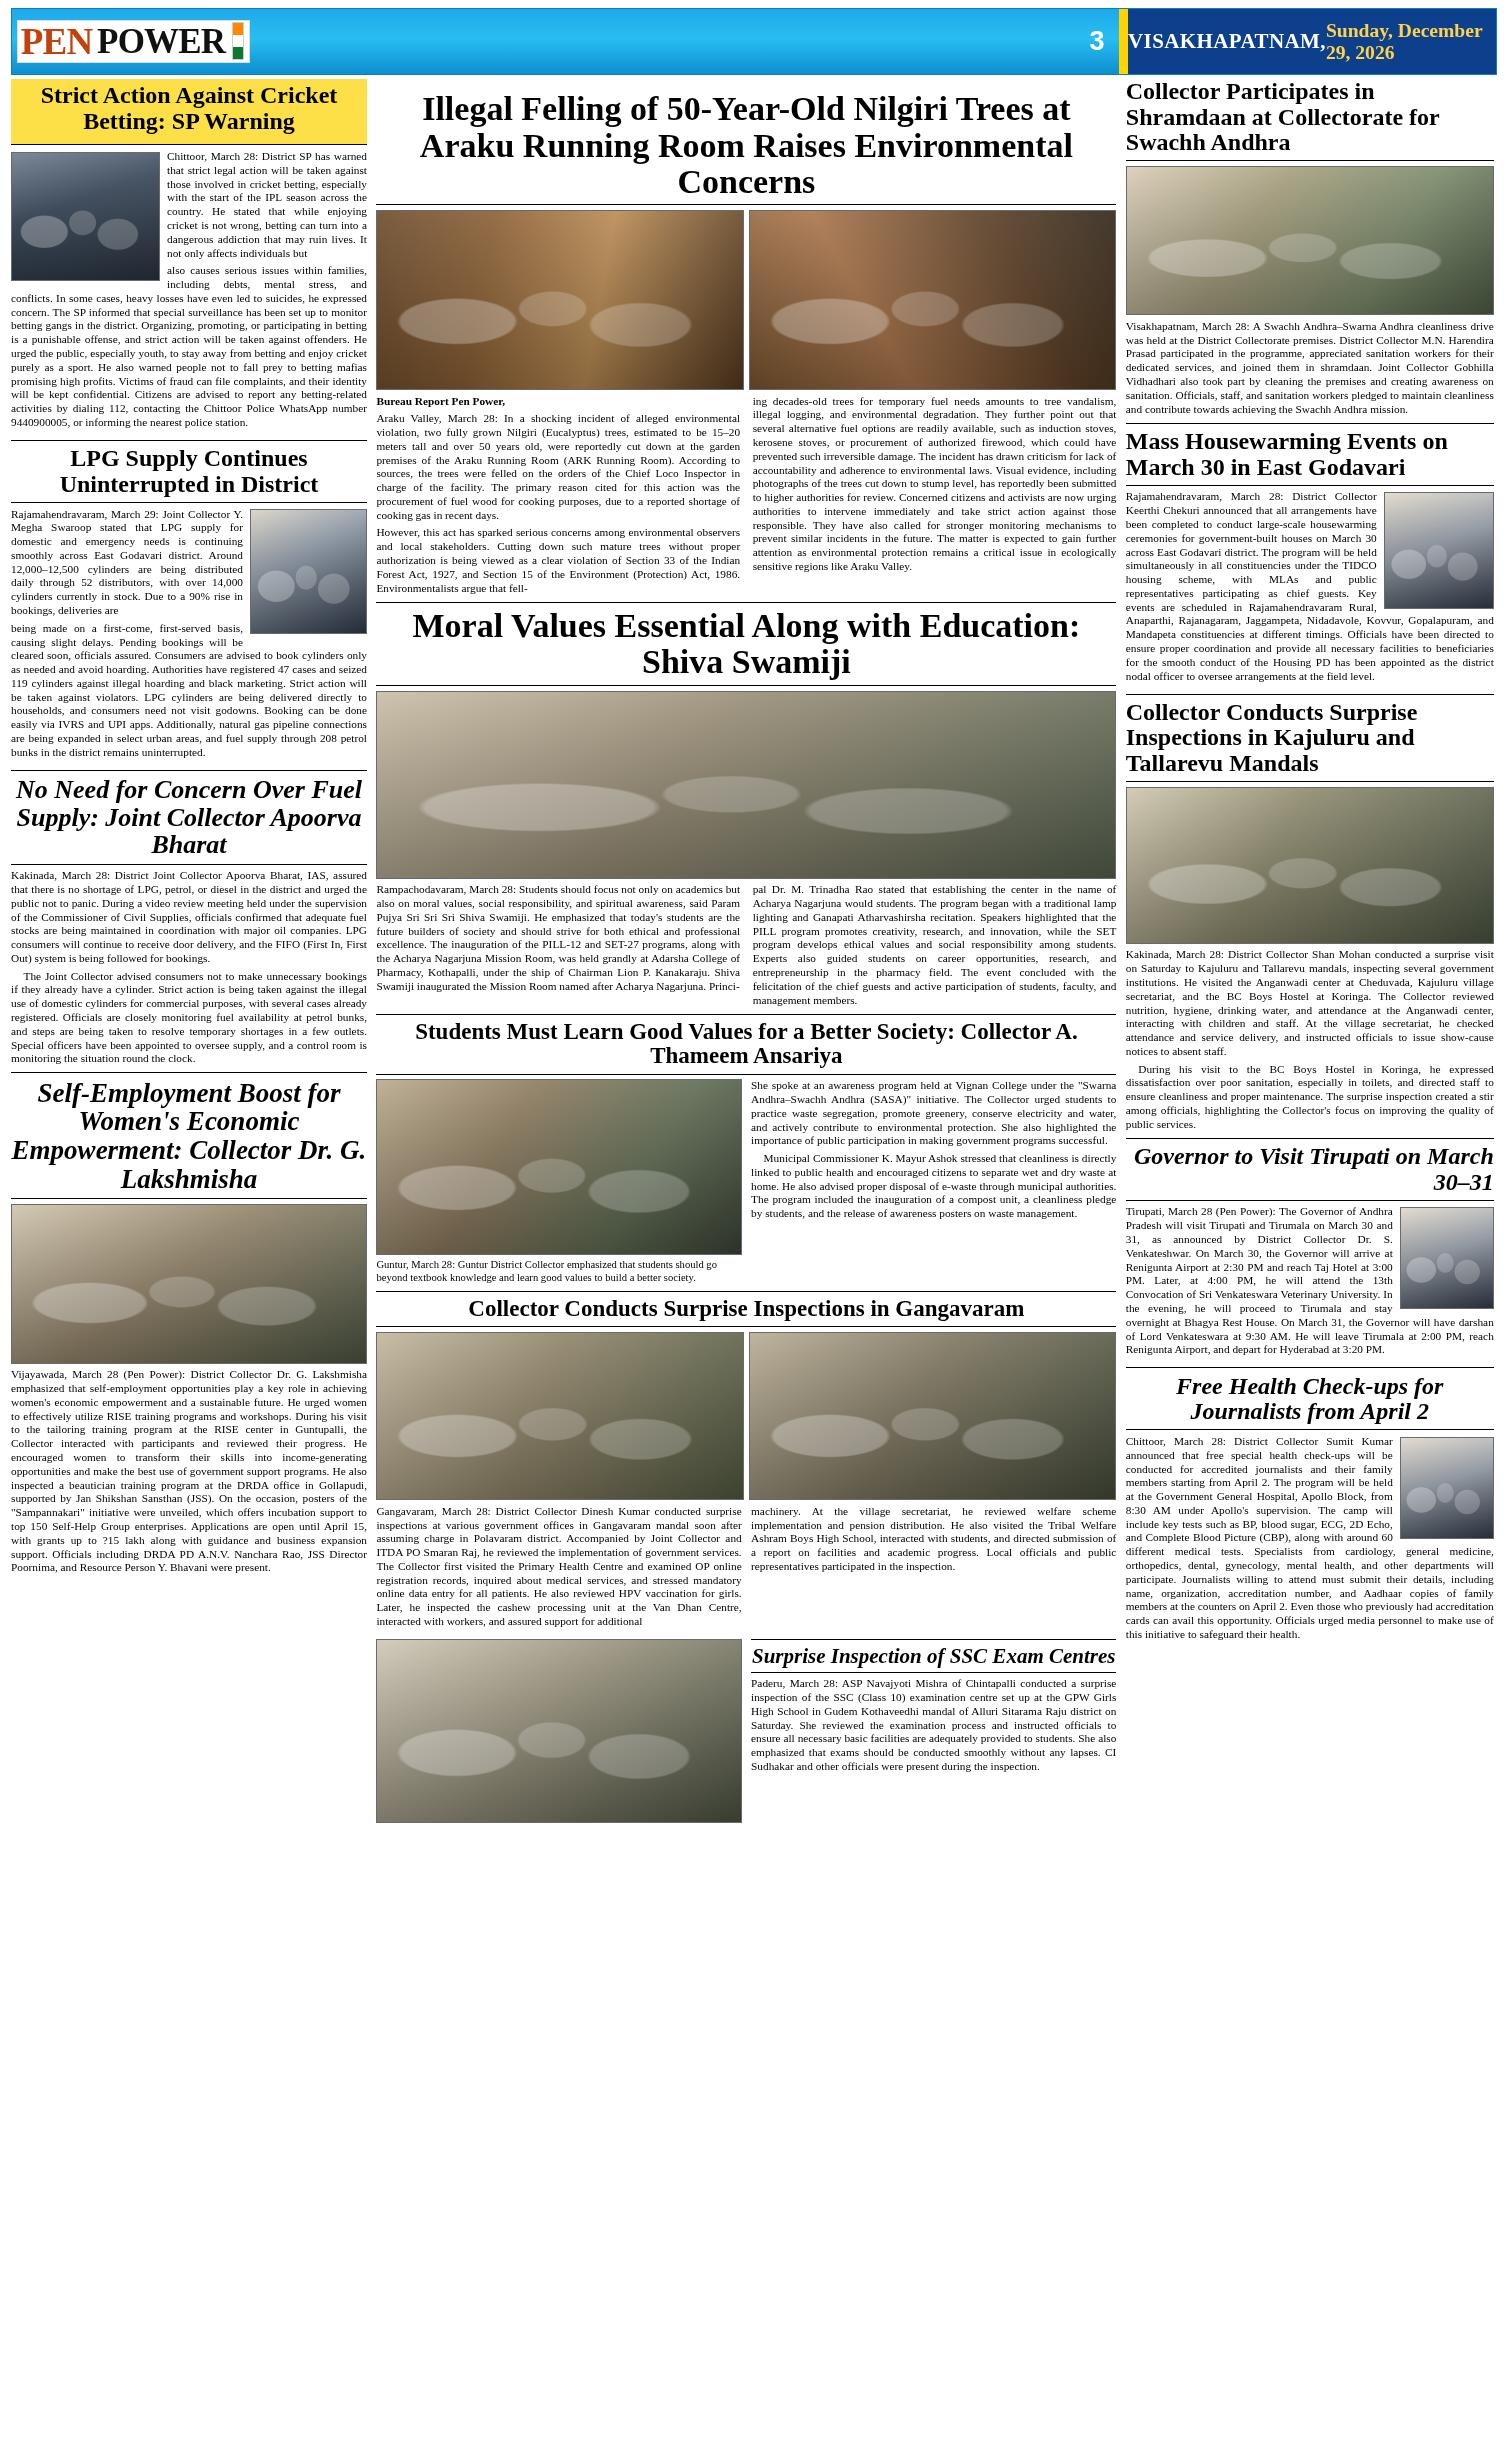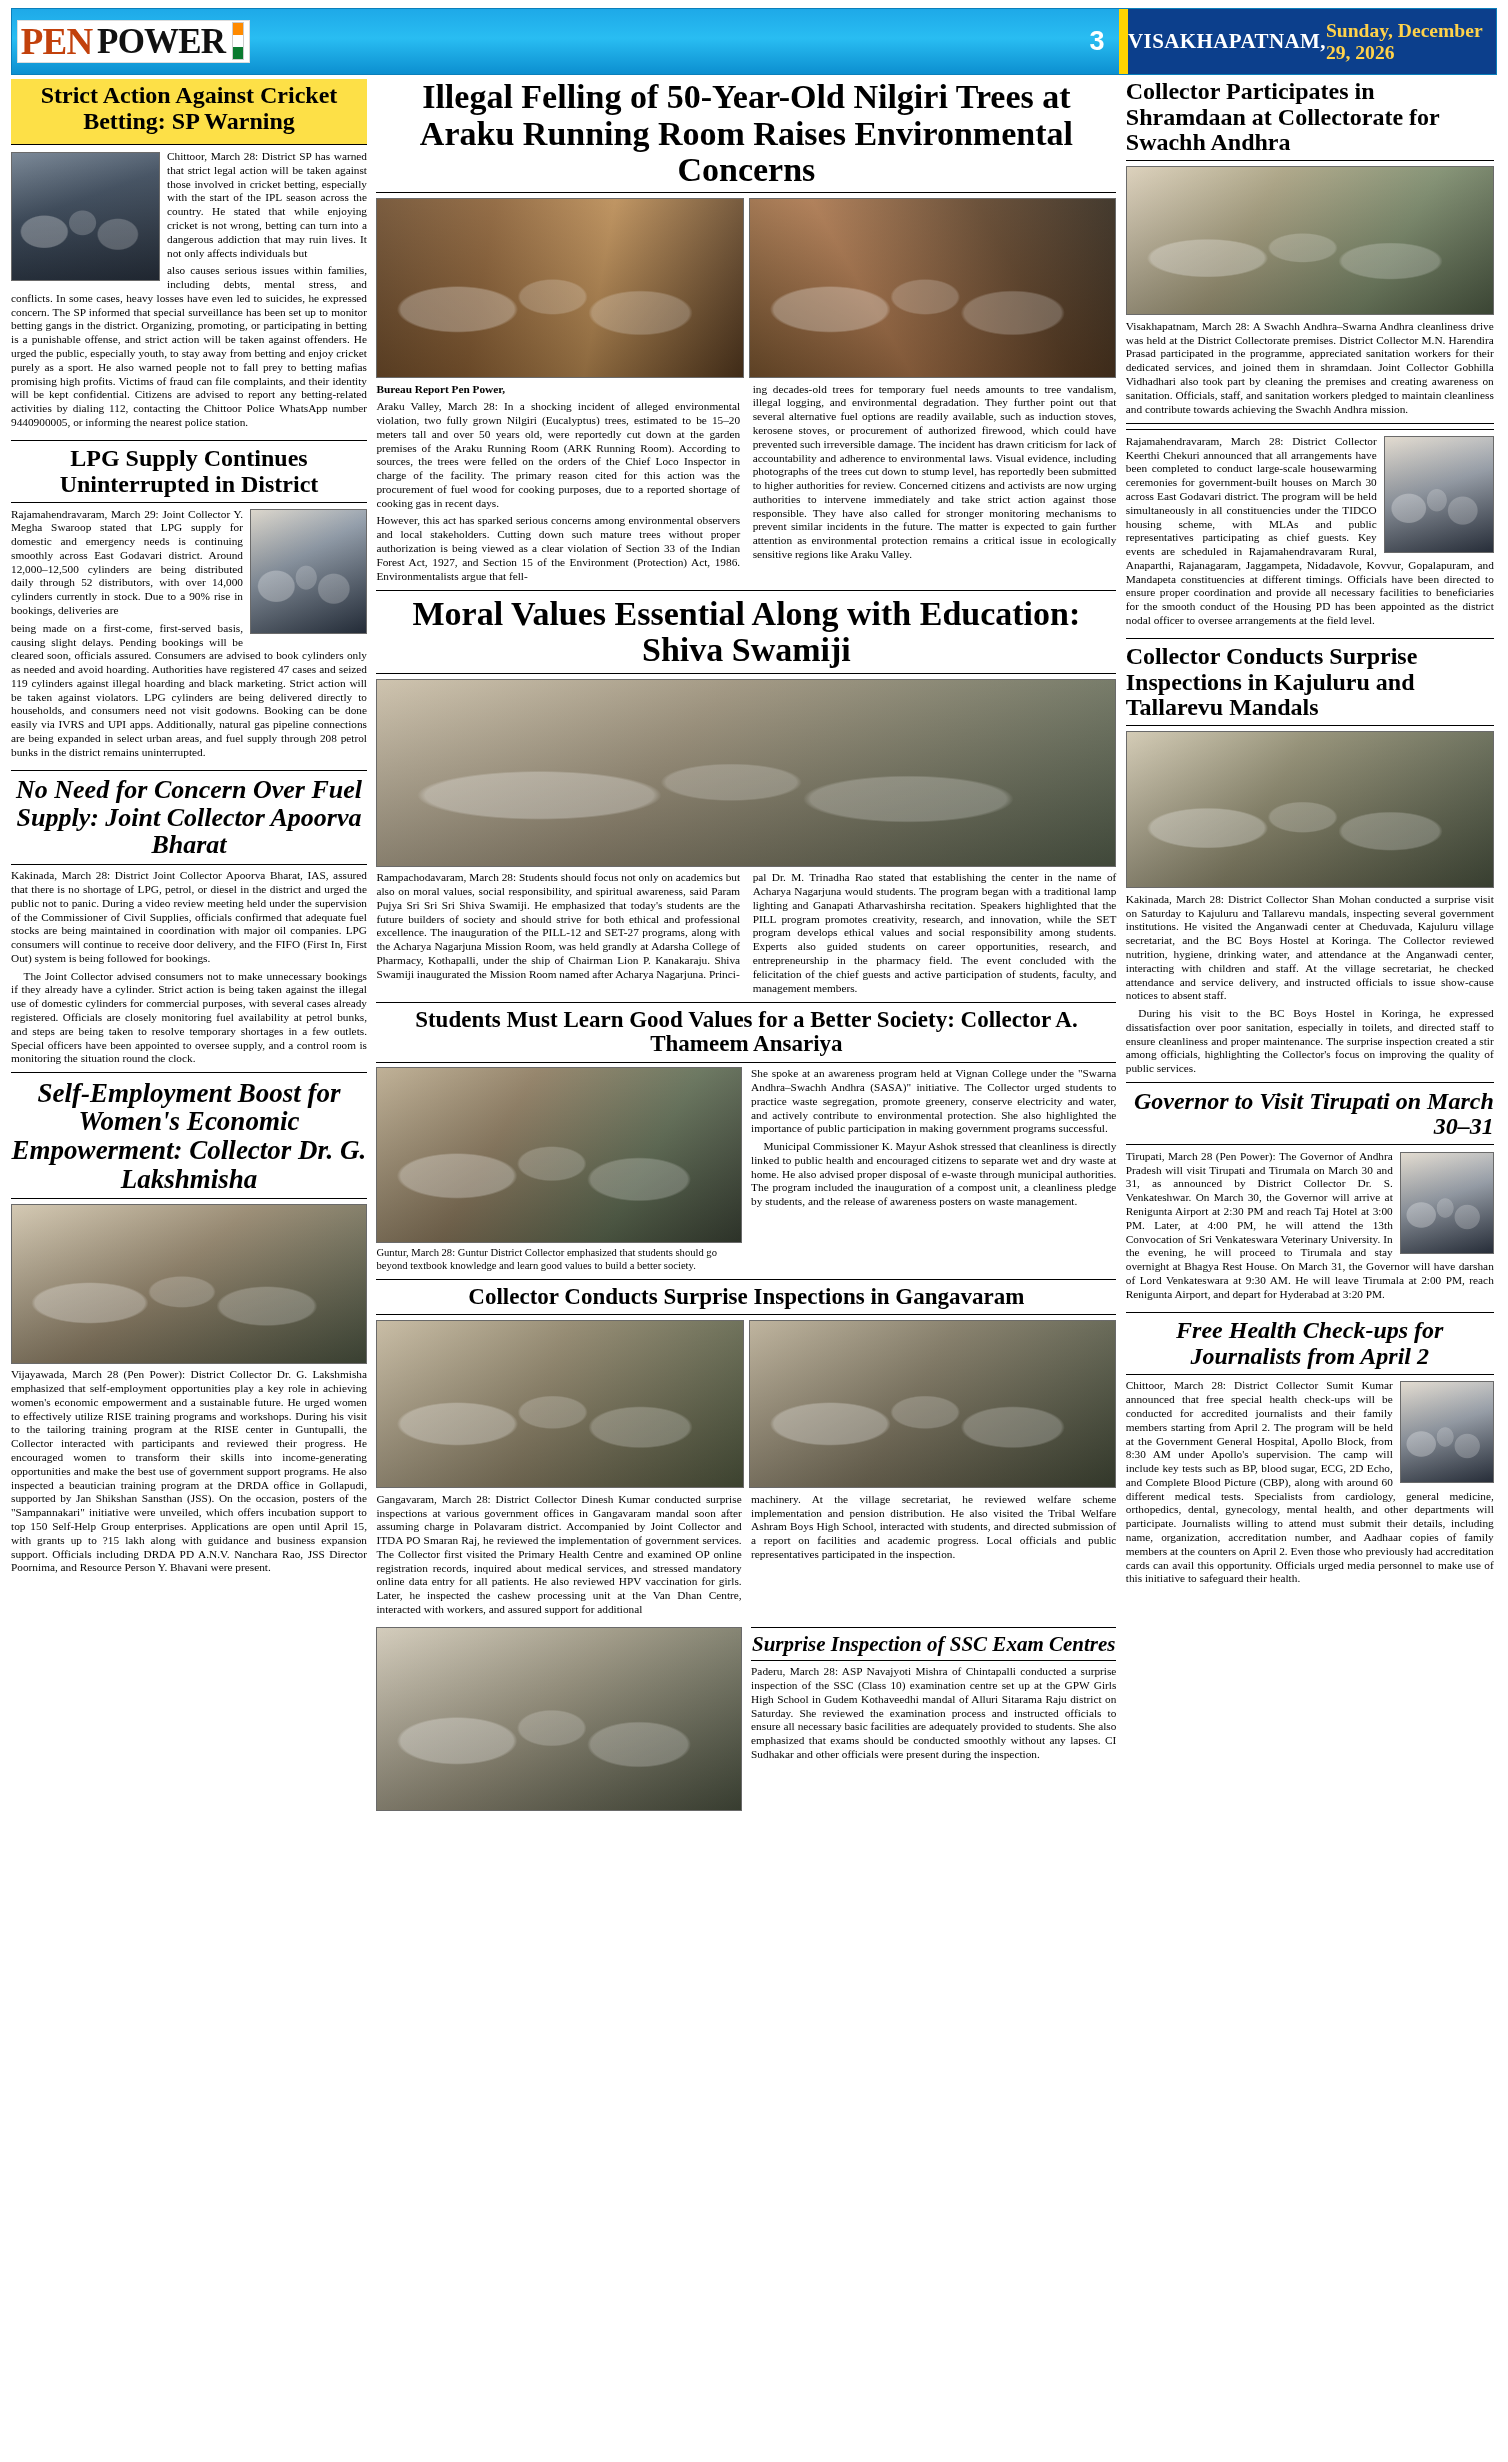--- a/index.html
+++ b/index.html
@@ -44,21 +44,21 @@
     display:flex; flex-direction:row; align-items:center; justify-content:center;
     font-family:"Liberation Serif", serif;
   }
   .masthead-right .city { font-size:21px; font-weight:bold; letter-spacing:0.4px; }
   .masthead-right .date { font-size:19.6px; font-weight:bold; color:#ffd24a; margin-top:2.3px;}
   .yellow-bar{ width:9.4px; height:100%; background:#ffd400; }
 
   
   .cols { display:flex; gap:9.4px; align-items:flex-start; }
   .col-left { width:356px; }
-  .col-mid { width:740px; }
+  .col-mid { width:740px;margin-top:12px; }
   .col-right { width:368px; }
 
   .rule { border-top:1.6px solid #000; margin:5.5px 0; }
   .rule-thin { border-top:0.8px solid #000; margin:4.7px 0; }
 
   
   h1.hl {
     font-family:"Liberation Serif", serif; font-weight:bold; margin:0 0 4.7px 0; text-align:center;
     line-height:1.06;
   }
@@ -276,20 +276,21 @@
         <div class="rule-thin"></div>
         <div class="photo p-swachh fig-blur" style="width:100%;height:149px;margin-bottom:4.7px;"></div>
         <div class="body">
           <p>Visakhapatnam, March 28: A Swachh Andhra–Swarna Andhra cleanliness drive was held at the District Collectorate premises. District Collector M.N. Harendira Prasad participated in the programme, appreciated sanitation workers for their dedicated services, and joined them in shramdaan. Joint Collector Gobhilla Vidhadhari also took part by cleaning the premises and creating awareness on sanitation. Officials, staff, and sanitation workers pledged to maintain cleanliness and contribute towards achieving the Swachh Andhra mission.</p>
         </div>
       </div>
 
       <div class="rule"></div>
 
       <div class="sec clearfix">
+        <h1 class="hl hl-md" style="text-align:left;">Mass Housewarming Events on March 30 in East Godavari</h1>
         <div class="rule-thin"></div>
         <div class="imgwrap-right">
           <div class="photo p-portrait fig-blur" style="width:110px;height:117px;"></div>
         </div>
         <div class="body">
           <p>Rajamahendravaram, March 28: District Collector Keerthi Chekuri announced that all arrangements have been completed to conduct large-scale housewarming ceremonies for government-built houses on March 30 across East Godavari district. The program will be held simultaneously in all constituencies under the TIDCO housing scheme, with MLAs and public representatives participating as chief guests. Key events are scheduled in Rajamahendravaram Rural, Anaparthi, Rajanagaram, Jaggampeta, Nidadavole, Kovvur, Gopalapuram, and Mandapeta constituencies at different timings. Officials have been directed to ensure proper coordination and provide all necessary facilities to beneficiaries for the smooth conduct of the Housing PD has been appointed as the district nodal officer to oversee arrangements at the field level.</p>
         </div>
       </div>
 
       <div class="rule"></div>

